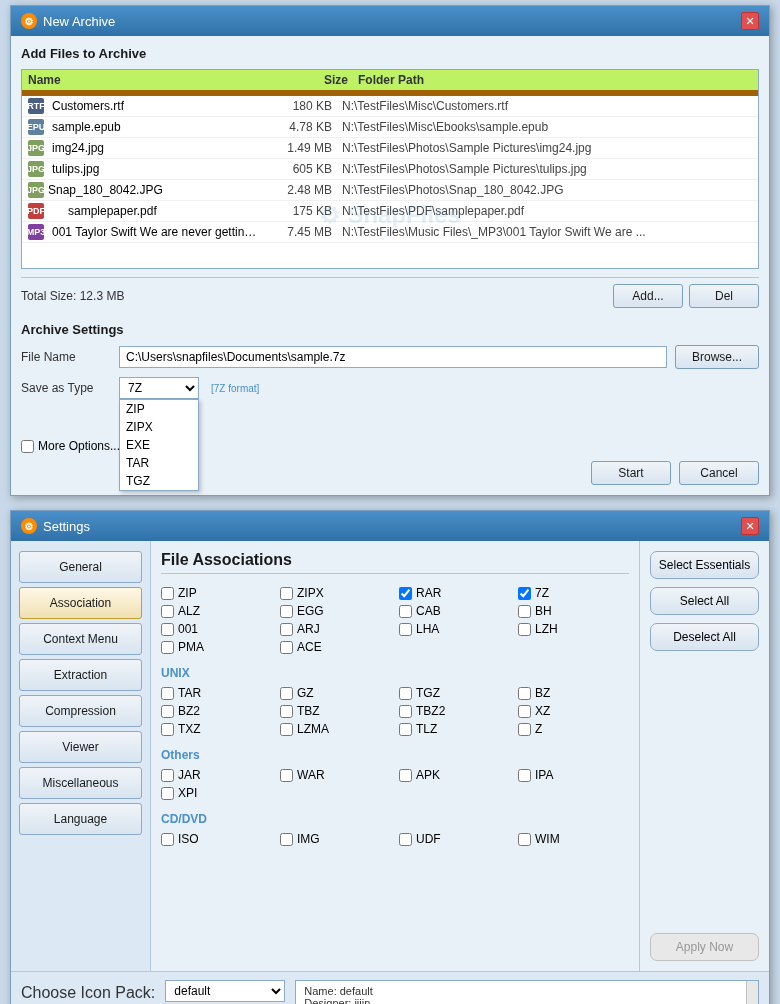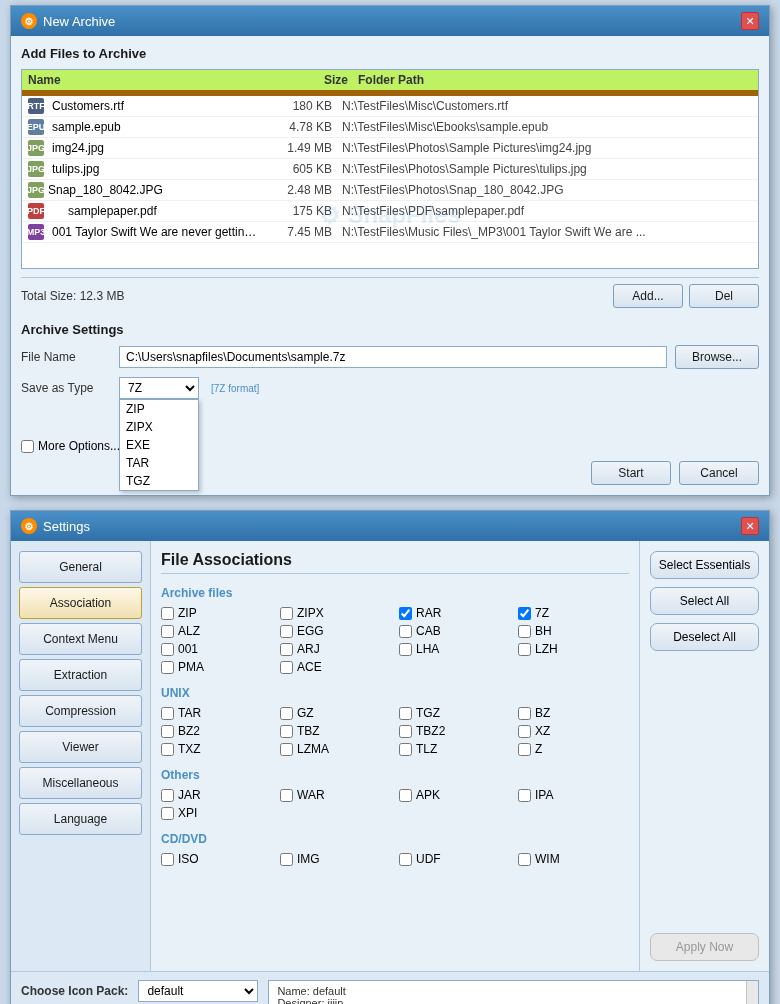--- a/index.html
+++ b/index.html
@@ -357,24 +357,23 @@
       background: #dce8f4;
     }
 
     .icon-pack-row {
       display: flex;
       align-items: flex-start;
       gap: 10px;
     }
 
     .icon-pack-label {
-      font-size: 12px;
+      font-size: 16px;
       color: #333;
       padding-top: 4px;
-      font-weight: bold;
     }
 
     .icon-pack-select {
       width: 120px;
       border: 1px solid #8aabcc;
       padding: 2px 4px;
       background: white;
       font-size: 12px;
     }
 
@@ -590,21 +589,20 @@
       <button class="sidebar-btn">Compression</button>
       <button class="sidebar-btn">Viewer</button>
       <button class="sidebar-btn">Miscellaneous</button>
       <button class="sidebar-btn">Language</button>
     </div>
 
     <div class="main-content">
       <div class="content-title">File Associations</div>
 
       <div class="file-section">
-        <div class="section-header">Archive files</div>
         <div class="checkbox-grid" id="archive-formats-grid">
             <label class="cb-item">
               <input type="checkbox" style=""> 
               <span>ZIP</span>
             </label>
             <label class="cb-item">
               <input type="checkbox" style=""> 
               <span>ZIPX</span>
             </label>
             <label class="cb-item">

